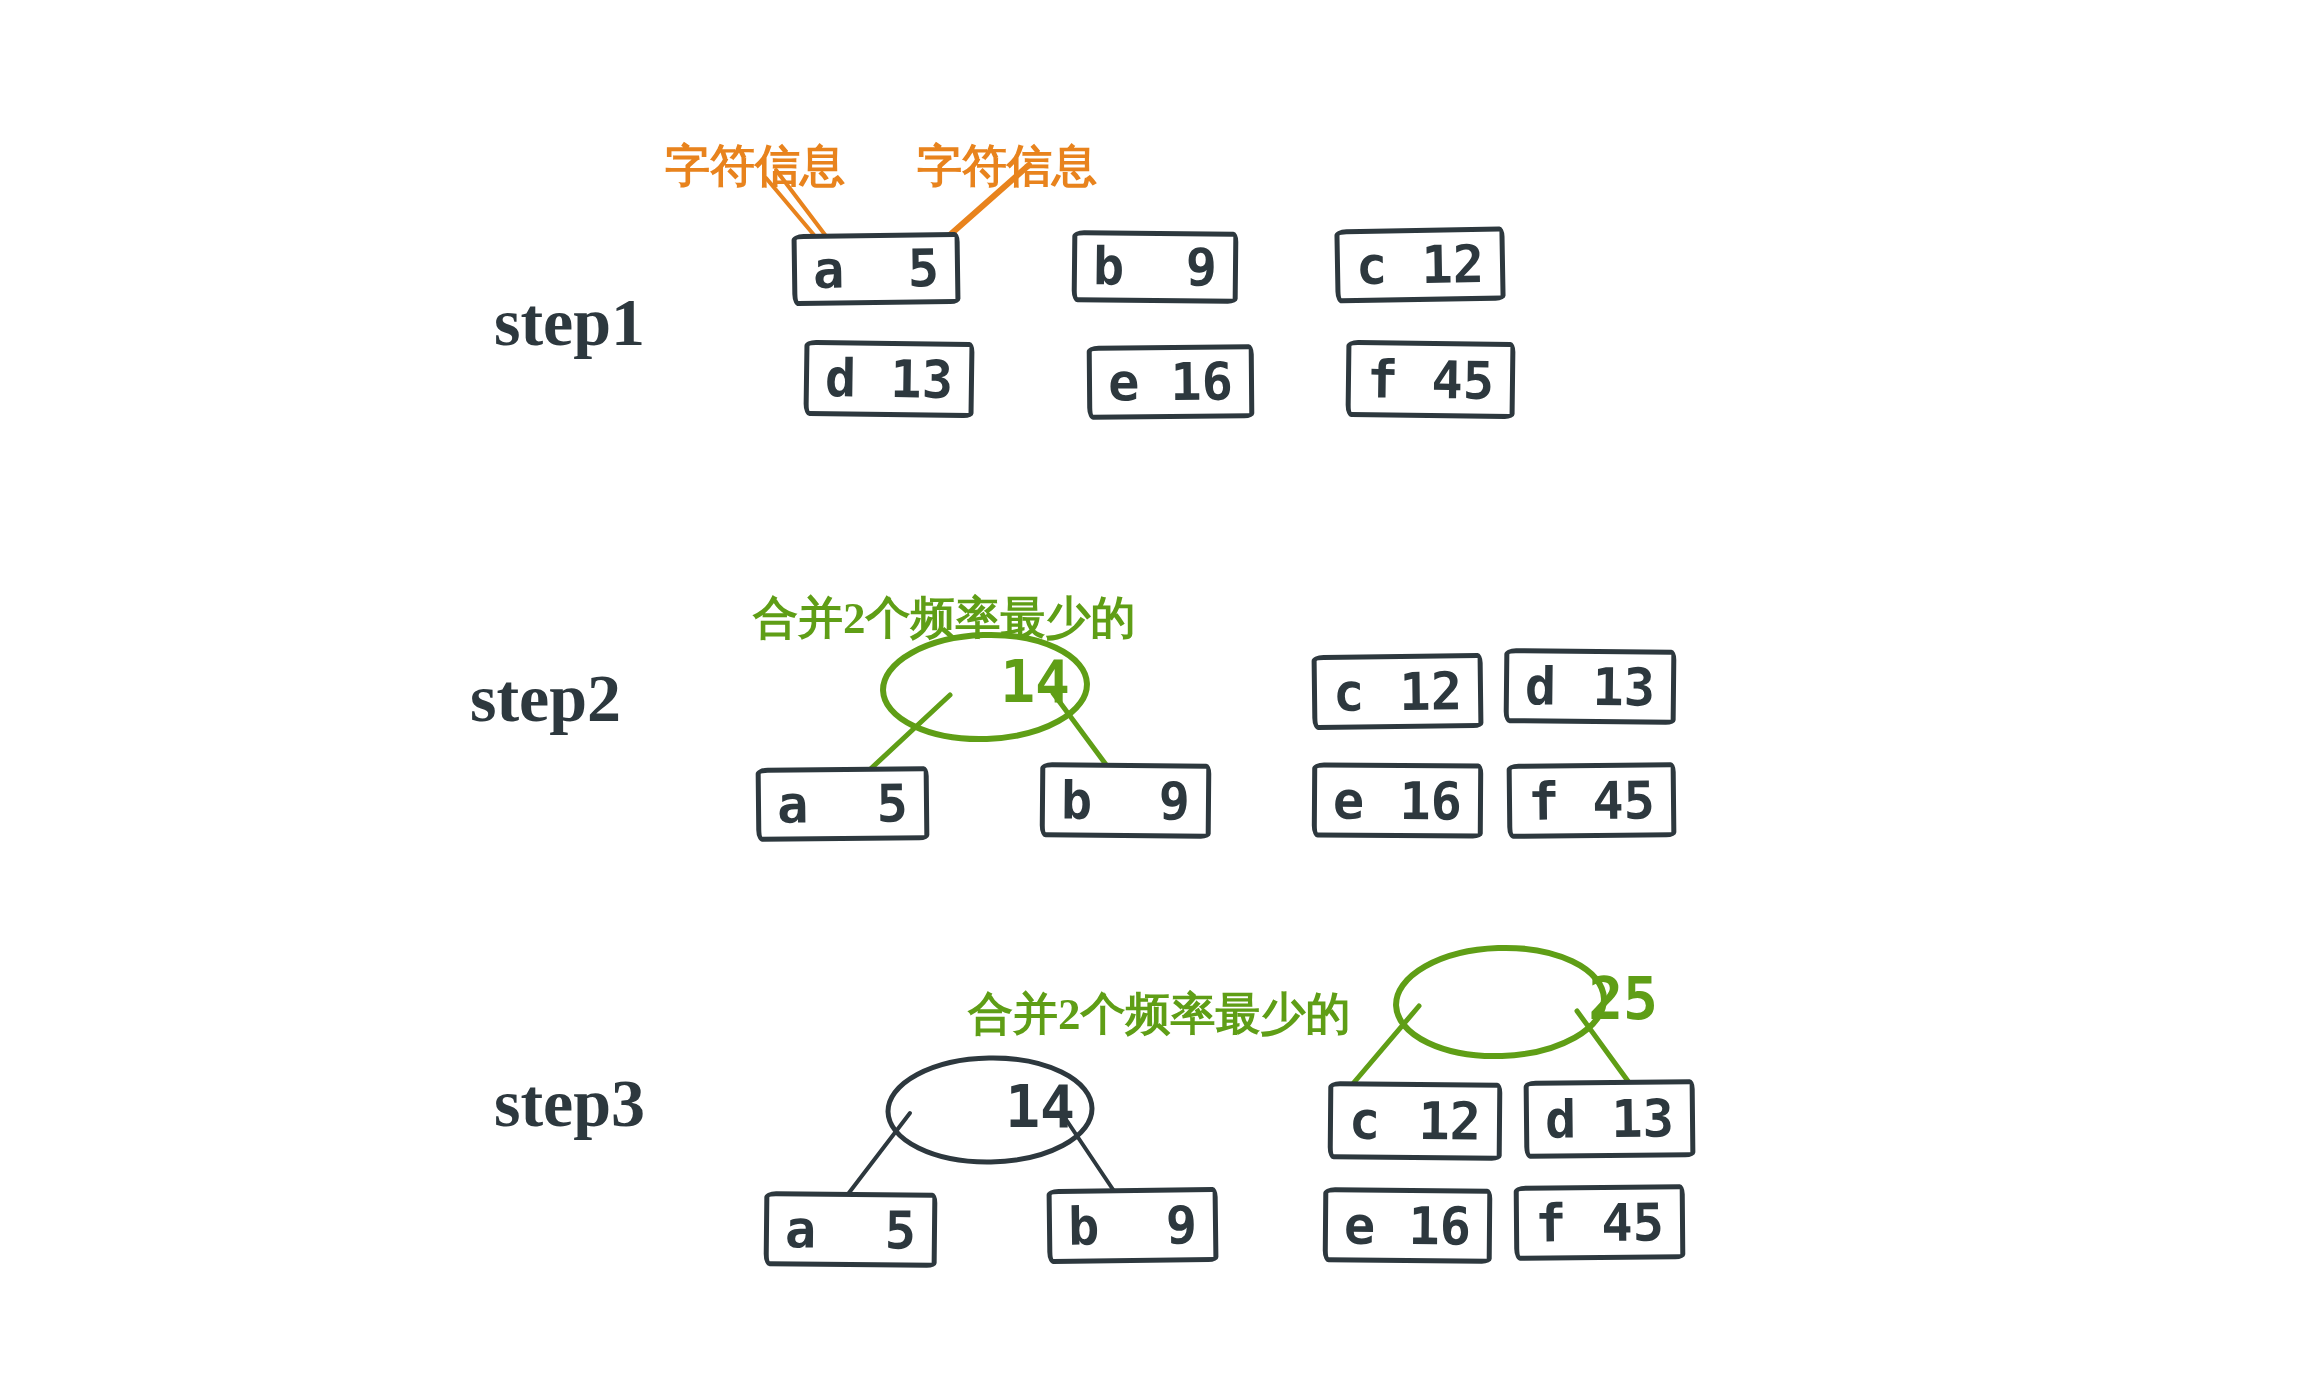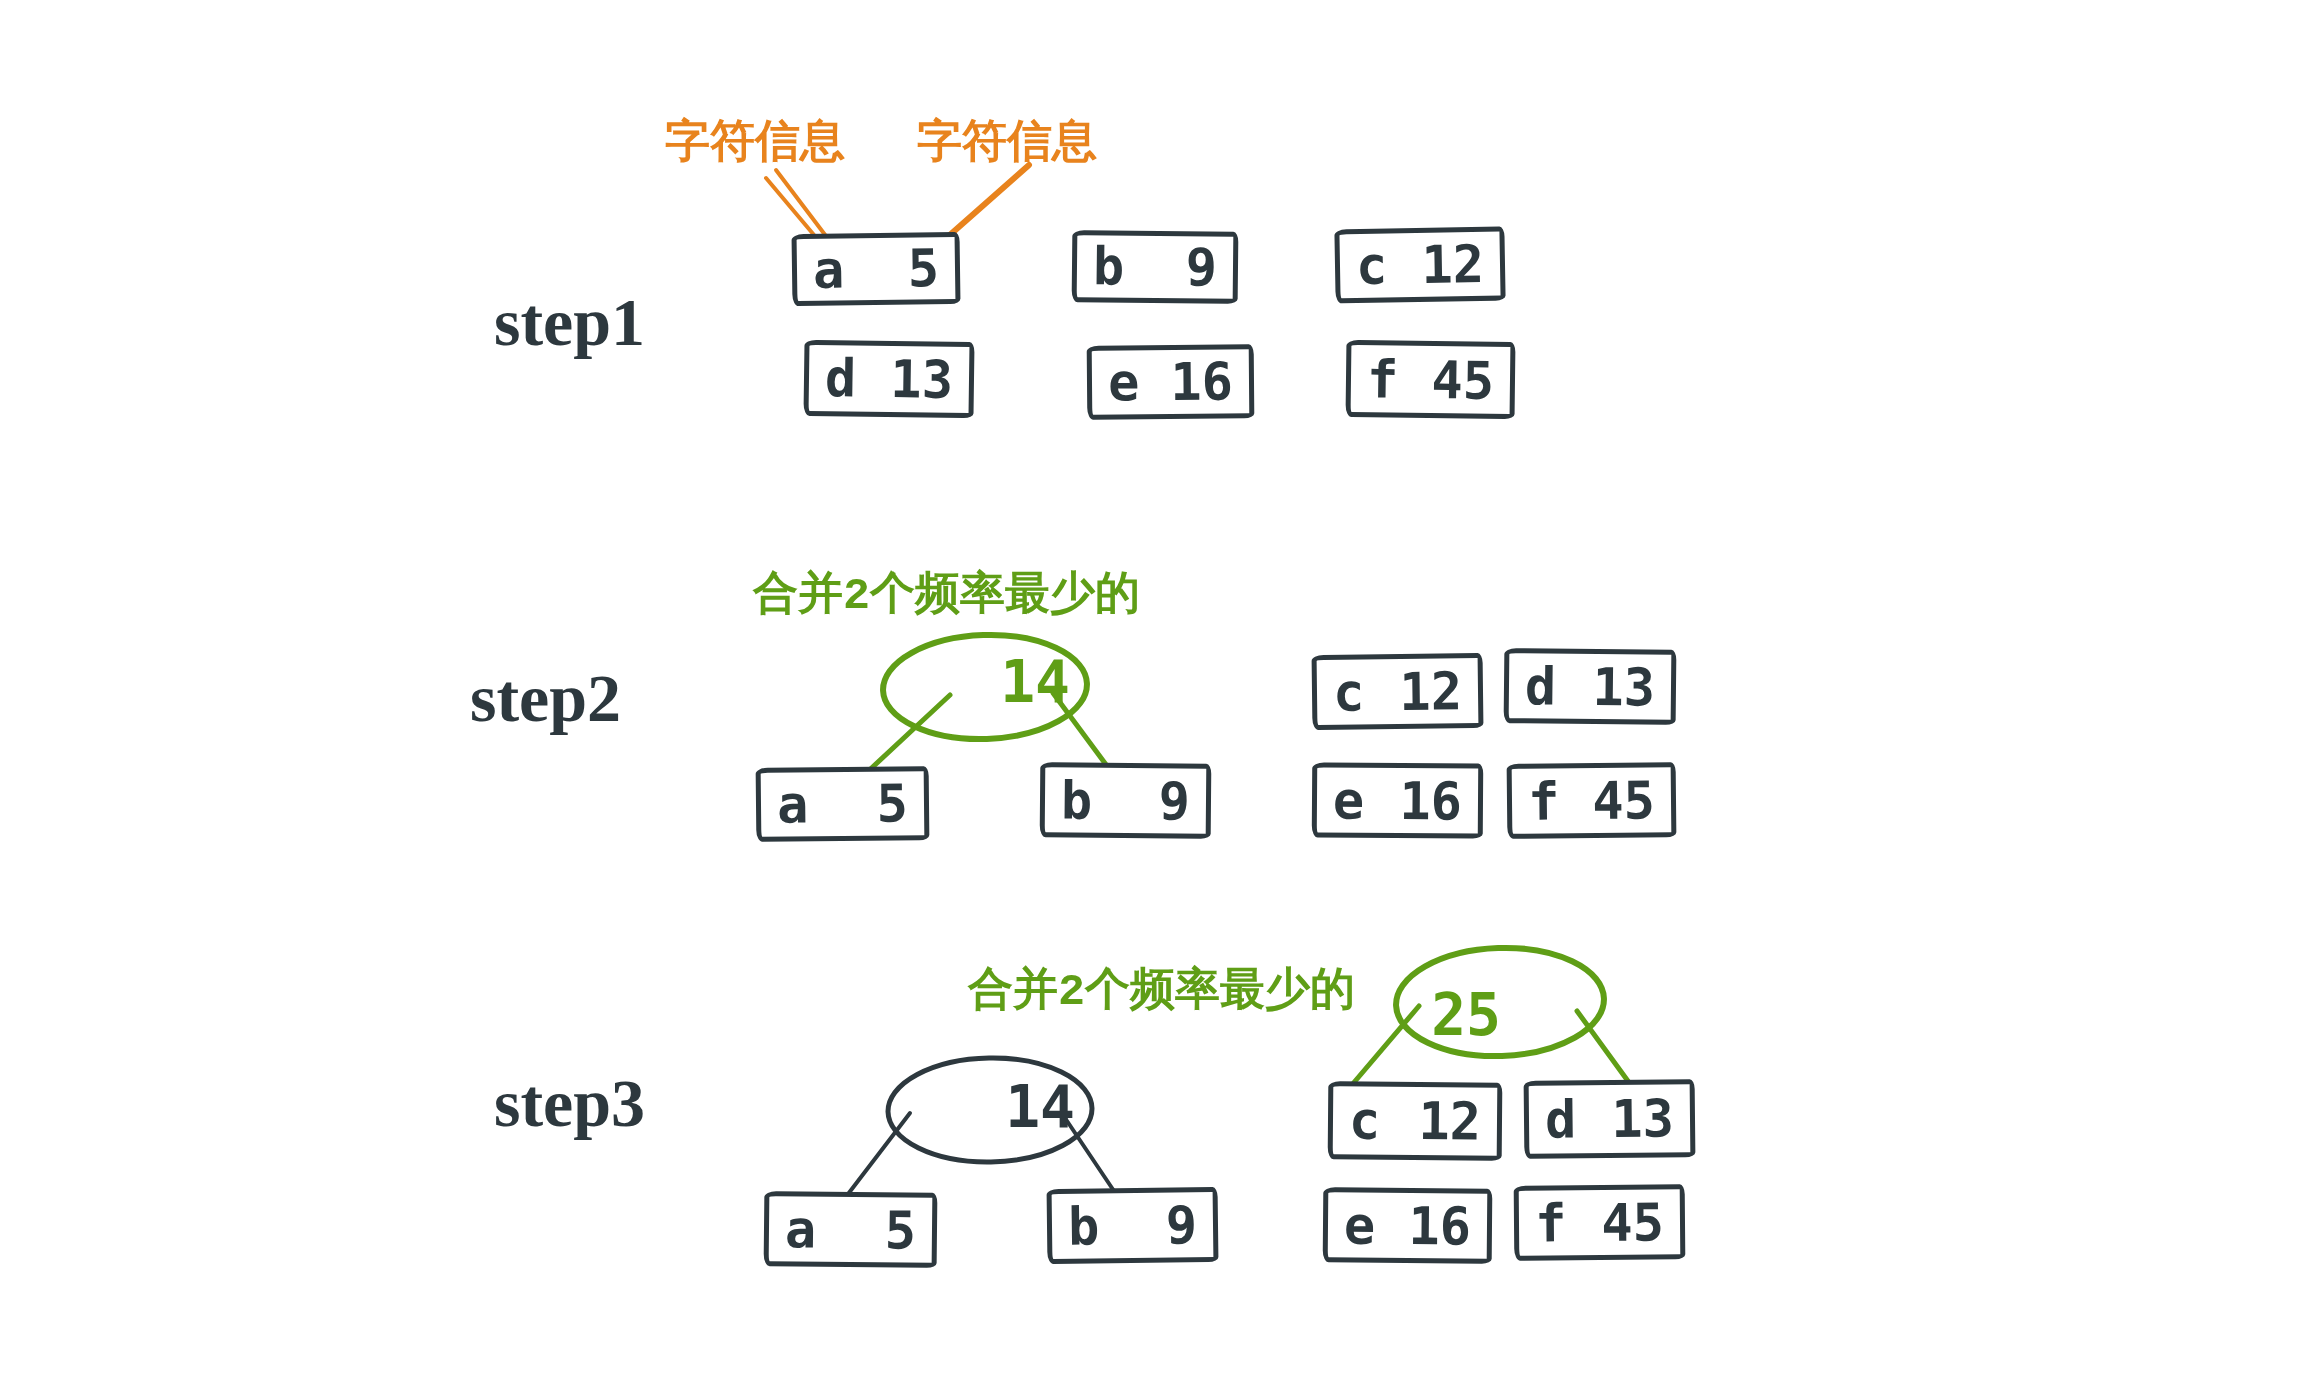--- a/index.html
+++ b/index.html
@@ -33,22 +33,23 @@
     line-height:1;
   }
   .step-label{
     position:absolute;
     font-weight:bold;font-size:68px;color:var(--ink);
     font-family:Liberation Serif, serif;
   }
   .hint{
     position:absolute;
     font-weight:bold;font-size:45px;line-height:1;
-    font-family:Liberation Mono, monospace;
+    font-family:Liberation Serif, serif;
     white-space:nowrap;
+    margin-top:22px;
   }
   .hint.orange{color:var(--orange);}
   .hint.green{color:var(--green);}
   .ellipse-value{
     position:absolute;width:170px;text-align:right;
     font-weight:bold;font-size:58px;line-height:1;
     font-family:"DejaVu Sans Mono",monospace;
   }
   .ellipse-value.green{color:var(--green);}
   .ellipse-value.ink{color:var(--ink);}
@@ -92,21 +93,21 @@
 
   <div class="step-label" style="left:494px;top:283px;">step1</div>
   <div class="step-label" style="left:470px;top:659px;text-align:right;">step2</div>
   <div class="step-label" style="left:494px;top:1064px;">step3</div>
 
   <div class="hint green" style="left:753px;top:574px;">合并2个频率最少的</div>
   <div class="hint green" style="left:968px;top:970px;">合并2个频率最少的</div>
 
   <div class="ellipse-value green" style="left:900px;top:653px;">14</div>
   <div class="ellipse-value ink" style="left:905px;top:1078px;">14</div>
-  <div class="ellipse-value green" style="left:1331px;top:970px;margin-top:16px;">25</div>
+  <div class="ellipse-value green" style="left:1488px;top:970px;">25</div>
 
   <div class="box" style="left:792px;top:233px;width:168px;height:72px;transform:rotate(-0.8deg);">
     <span>a</span>
       <span>5</span>
   </div>
   <div class="box" style="left:1072px;top:231px;width:166px;height:72px;transform:rotate(0.6deg);">
     <span>b</span>
       <span>9</span>
   </div>
   <div class="box" style="left:1335px;top:228px;width:170px;height:74px;transform:rotate(-1deg);">

